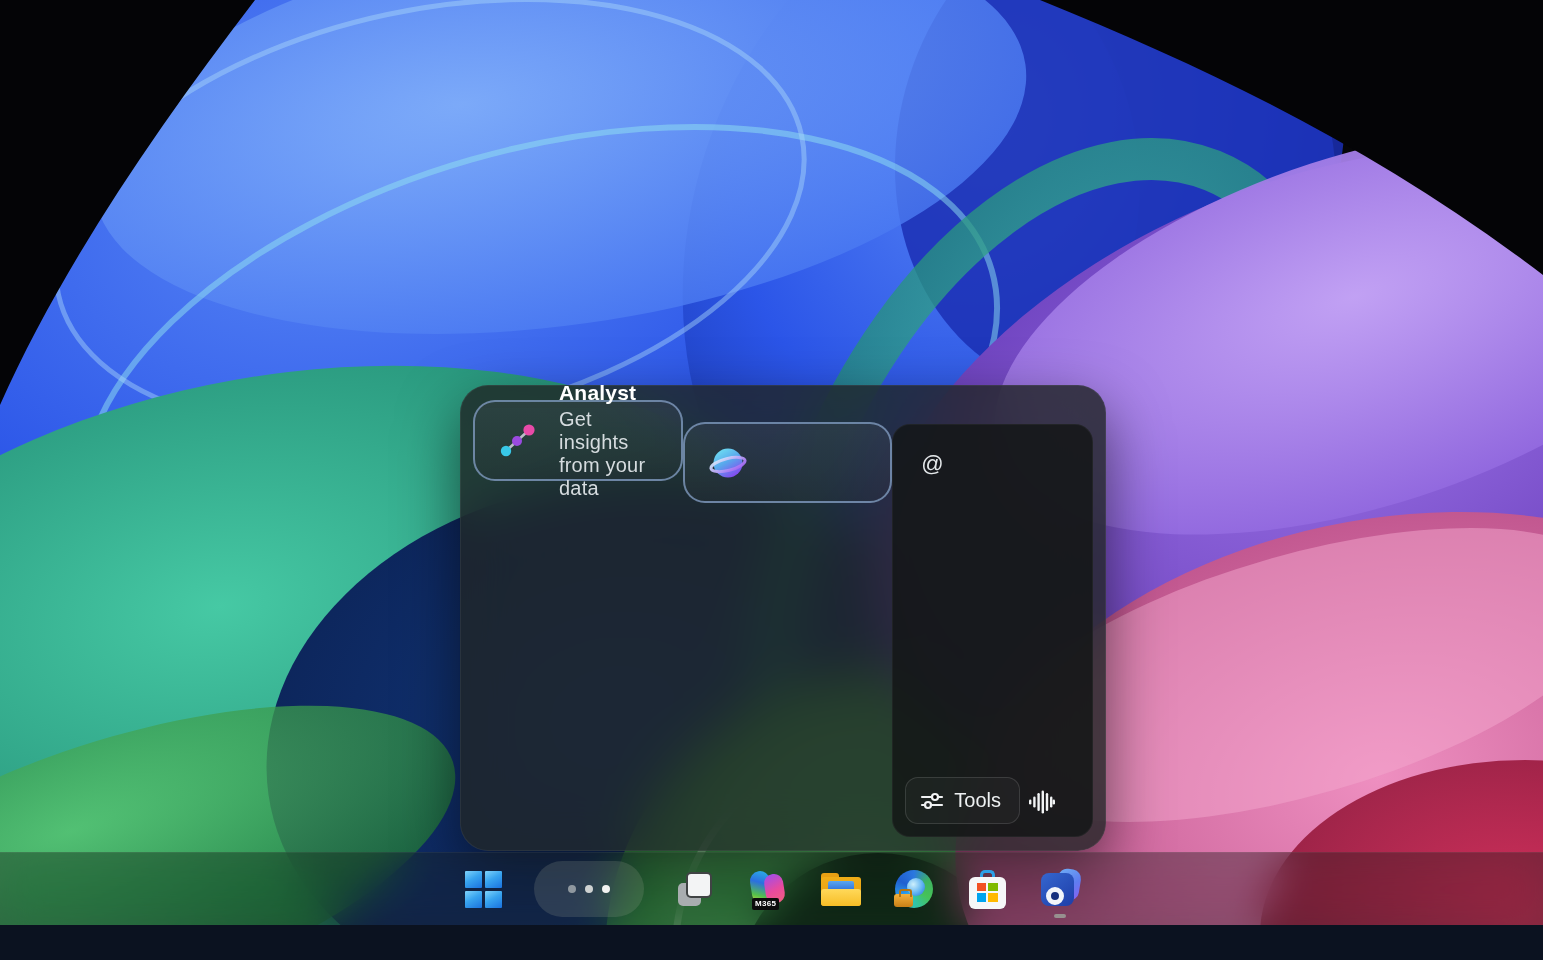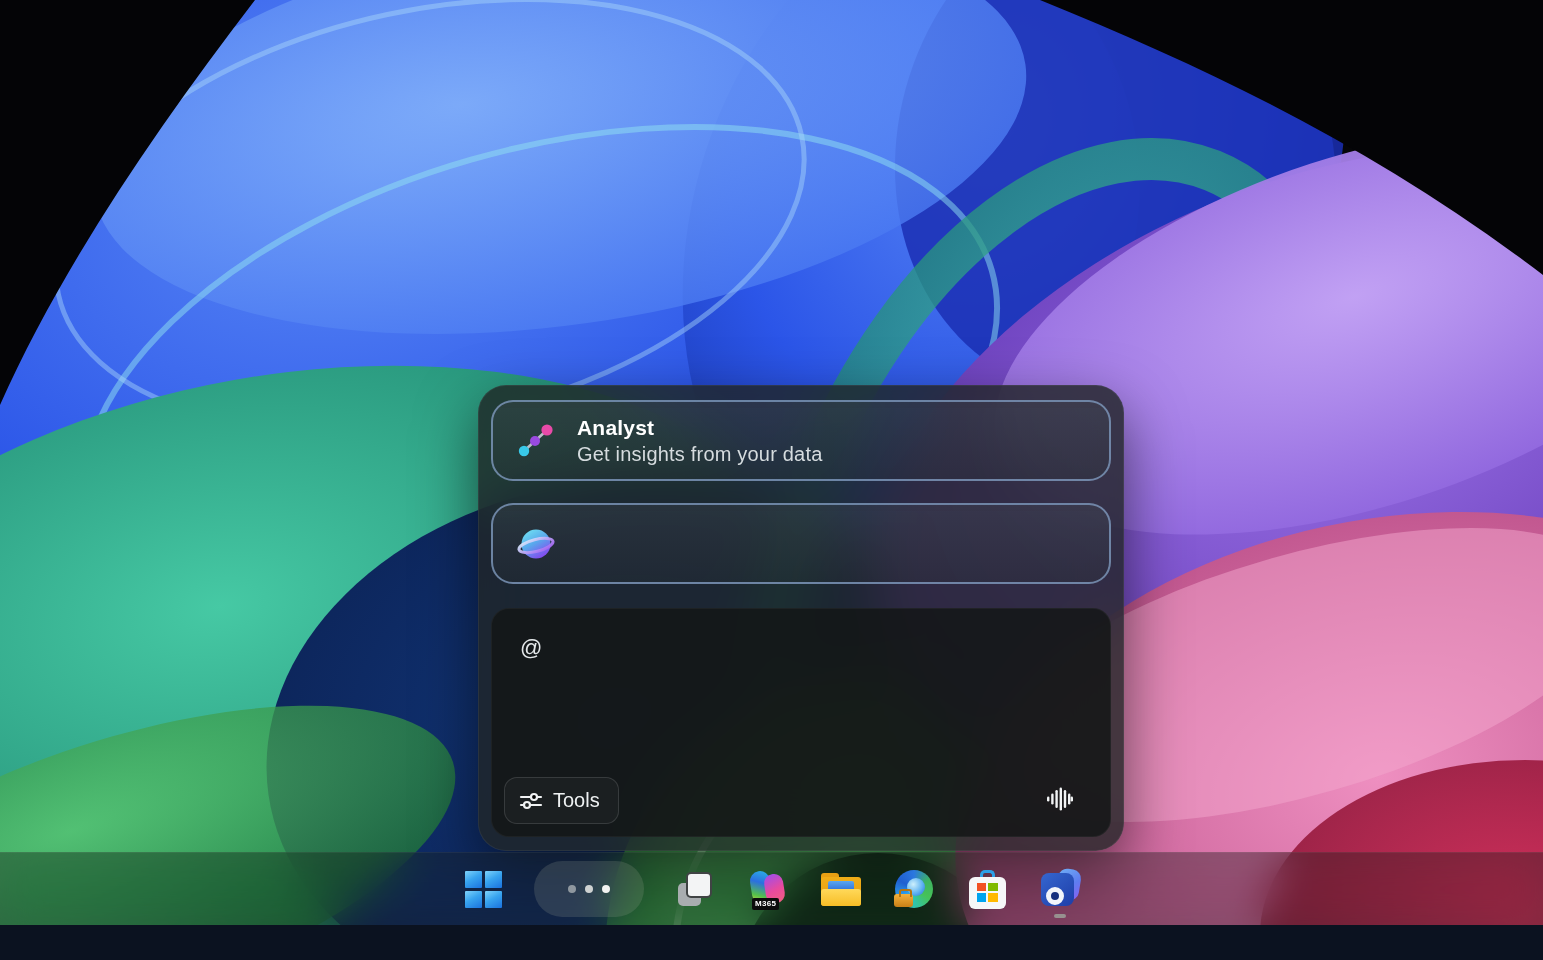--- a/index.html
+++ b/index.html
@@ -7,29 +7,29 @@
   body { font-family:"Liberation Sans", sans-serif; }
 
   .screen {
     position:relative; width:1543px; height:960px;
     overflow:hidden; background:#050507;
   }
   .wallpaper { position:absolute; inset:0; width:100%; height:100%; display:block; }
 
   
   .copilot-panel {
-    position:absolute; left:478px; top:385px; width:646px; height:466px;
+    position:absolute; left:460px; top:385px; width:646px; height:466px;
     background:rgba(32,37,37,0.82);
     backdrop-filter: blur(26px) saturate(1.15);
     -webkit-backdrop-filter: blur(26px) saturate(1.15);
     border-radius:28px;
     border:1px solid rgba(255,255,255,0.06);
     box-shadow:0 24px 60px rgba(0,0,0,0.55);
     padding:14px 12px 13px 12px;
-    display:flex; flex-direction:column;
+    display:flex; flex-direction:row;
   }
 
   .suggestion-card {
     height:81px; width:100%;
     border-radius:22px;
     border:2px solid rgba(128,154,190,0.80);
     background:linear-gradient(180deg, rgba(70,80,90,0.30), rgba(44,52,58,0.28));
     display:flex; align-items:center;
     padding:0 24px; gap:22px;
     cursor:pointer;
@@ -48,21 +48,21 @@
     border-radius:18px;
     border:1px solid rgba(255,255,255,0.045);
     display:flex; flex-direction:column;
     padding:12px;
   }
   .composer-input {
     flex:1; padding:14px 14px 0 16px;
     font-size:22px; color:#e4e8ea; cursor:text;
   }
   .composer-bottom {
-    display:flex; align-items:flex-start; justify-content:space-between;
+    display:flex; align-items:flex-end; justify-content:space-between;
   }
   .tools-btn {
     display:flex; align-items:center; gap:10px;
     height:47px; padding:0 18px 0 14px;
     background:rgba(255,255,255,0.03);
     border:1px solid rgba(255,255,255,0.13);
     border-radius:13px; cursor:pointer;
   }
   .tools-btn .label { font-size:20px; color:#eef1f2; }
   .sliders-icon svg { display:block; }

